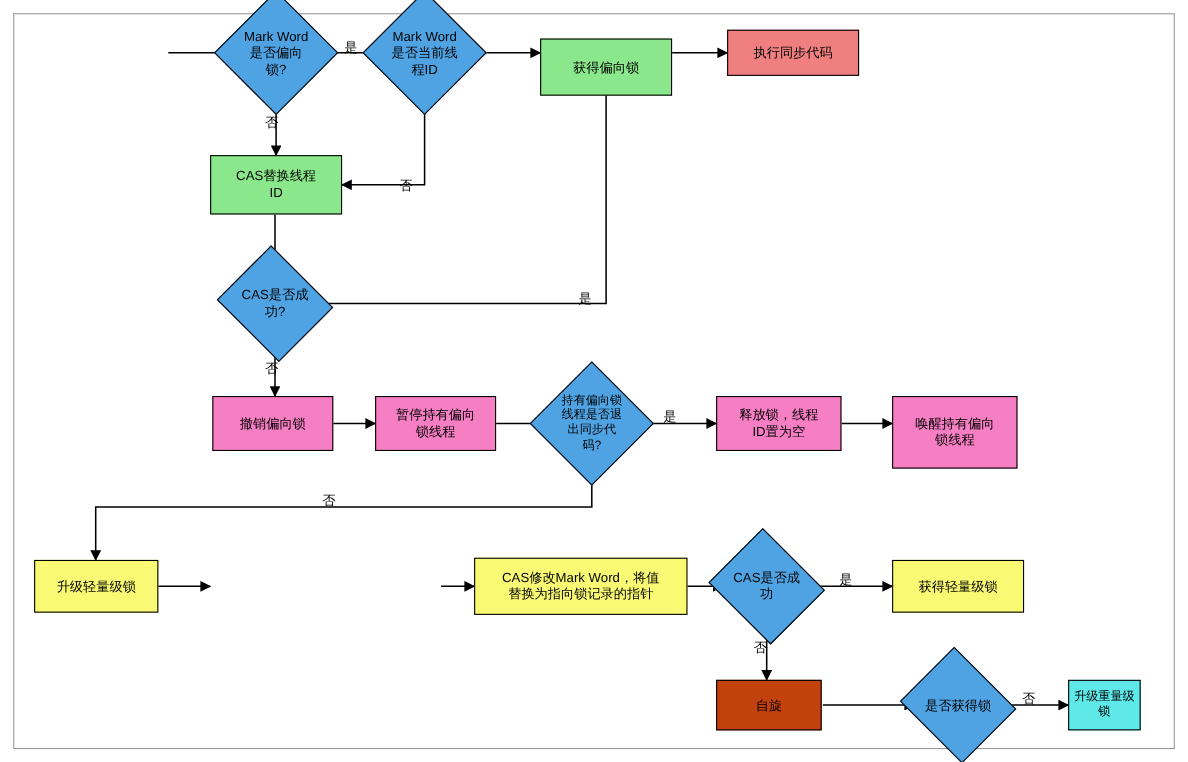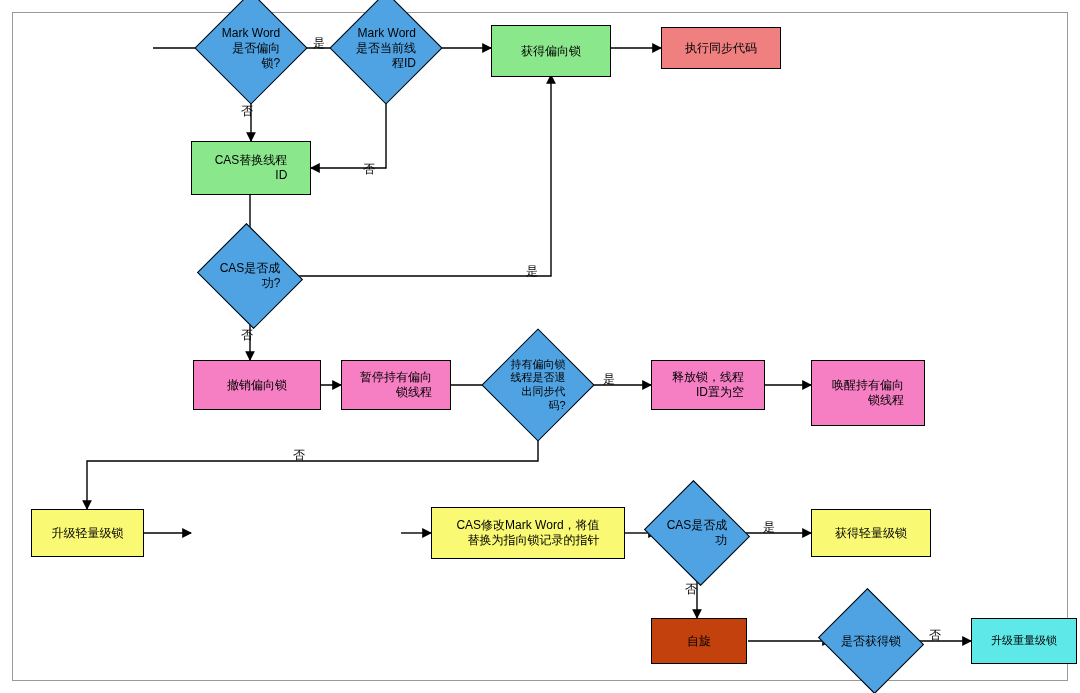--- a/index.html
+++ b/index.html
@@ -1,18 +1,18 @@
 <!DOCTYPE html>
 <html><head>
 <meta charset="utf-8">
 <style>
   html,body{margin:0;padding:0;background:#e8e8e8;font-family:"Microsoft YaHei","PingFang SC",Arial,sans-serif}
   .frame{position:relative;width:1080px;height:693px;background:#fff;box-shadow:2px 4px 10px rgba(0,0,0,.25);margin:0 auto}
   .inner{position:absolute;left:12px;top:12px;right:12px;bottom:12px;border:1px solid #999}
-  .node{position:absolute;display:flex;align-items:center;justify-content:center;text-align:right;font-size:12px;line-height:1.25;border:1px solid #000;box-sizing:border-box;padding:4px}
+  .node{position:absolute;display:flex;align-items:center;justify-content:center;text-align:center;font-size:12px;line-height:1.25;border:1px solid #000;box-sizing:border-box;padding:4px}
   .red   {background:#f08080}
   .green {background:#8be78b}
   .blue  {background:#4fa3e3}
   .pink  {background:#f67fc4}
   .yellow{background:#f9f973}
   .magenta{background:#c2410c}
   .cyan  {background:#5fe8e8}
   .diamond{border:none;background:none;padding:0}
   .diamond .dshape{position:absolute;inset:0;transform:rotate(45deg);border:1px solid #000}
   .diamond .dtext{position:relative;z-index:1;padding:0 6px}
@@ -79,38 +79,38 @@
 <div class="node diamond" style="left:198px; top:-5px; width:80px; height:80px">
   <div class="dshape blue"></div>
         <div class="dtext">Mark Word<br>是否偏向<br>锁?</div>
 </div>
 
 <div class="node diamond" style="left:333px; top:-5px; width:80px; height:80px">
   <div class="dshape blue"></div>
         <div class="dtext">Mark Word<br>是否当前线<br>程ID</div>
 </div>
 
-<div class="node green" style="left:478px; top:12px; width:120px; height:52px">
+<div class="node green" style="left:478px; top:22px; width:120px; height:52px">
         <span>获得偏向锁</span>
       </div>
 
 <div class="node red" style="left:648px; top:14px; width:120px; height:42px">
         <span>执行同步代码</span>
       </div>
 
 <div class="node green" style="left:178px; top:128px; width:120px; height:54px">
         <span>CAS替换线程<br>ID</span>
       </div>
 
 <div class="node diamond" style="left:197px; top:228px; width:80px; height:70px">
   <div class="dshape blue"></div>
         <div class="dtext">CAS是否成<br>功?</div>
 </div>
 
-<div class="node pink" style="left:180px; top:347px; width:128px; height:50px">
+<div class="node pink" style="left:180px; top:347px; width:110px; height:50px">
         <span>撤销偏向锁</span>
       </div>
 <div class="node pink" style="left:328px; top:347px; width:110px; height:50px">
         <span>暂停持有偏向<br>锁线程</span>
       </div>
 
 <div class="node pink" style="left:638px; top:347px; width:114px; height:50px">
         <span>释放锁，线程<br>ID置为空</span>
       </div>
 
@@ -140,21 +140,21 @@
 
 <div class="node magenta" style="left:638px; top:605px; width:96px; height:46px">
         <span>自旋</span>
       </div>
 
 <div class="node diamond" style="left:818px; top:593px; width:80px; height:70px">
   <div class="dshape blue"></div>
         <div class="dtext">是否获得锁</div>
 </div>
 
-<div class="node cyan" style="left:958px; top:605px; width:106px; height:46px;font-size:11px">
+<div class="node cyan" style="left:958px; top:605px; width:66px; height:46px;font-size:11px">
         <span>升级重量级锁</span>
       </div>
 
 <span class="edge-label" style="left:300px; top:22px">是</span>
 <span class="edge-label" style="left:228px; top:90px">否</span>
 <span class="edge-label" style="left:350px; top:148px">否</span>
 <span class="edge-label" style="left:513px; top:250px">是</span>
 <span class="edge-label" style="left:228px; top:314px">否</span>
 <span class="edge-label" style="left:590px; top:358px">是</span>
 <span class="edge-label" style="left:280px; top:434px">否</span>

